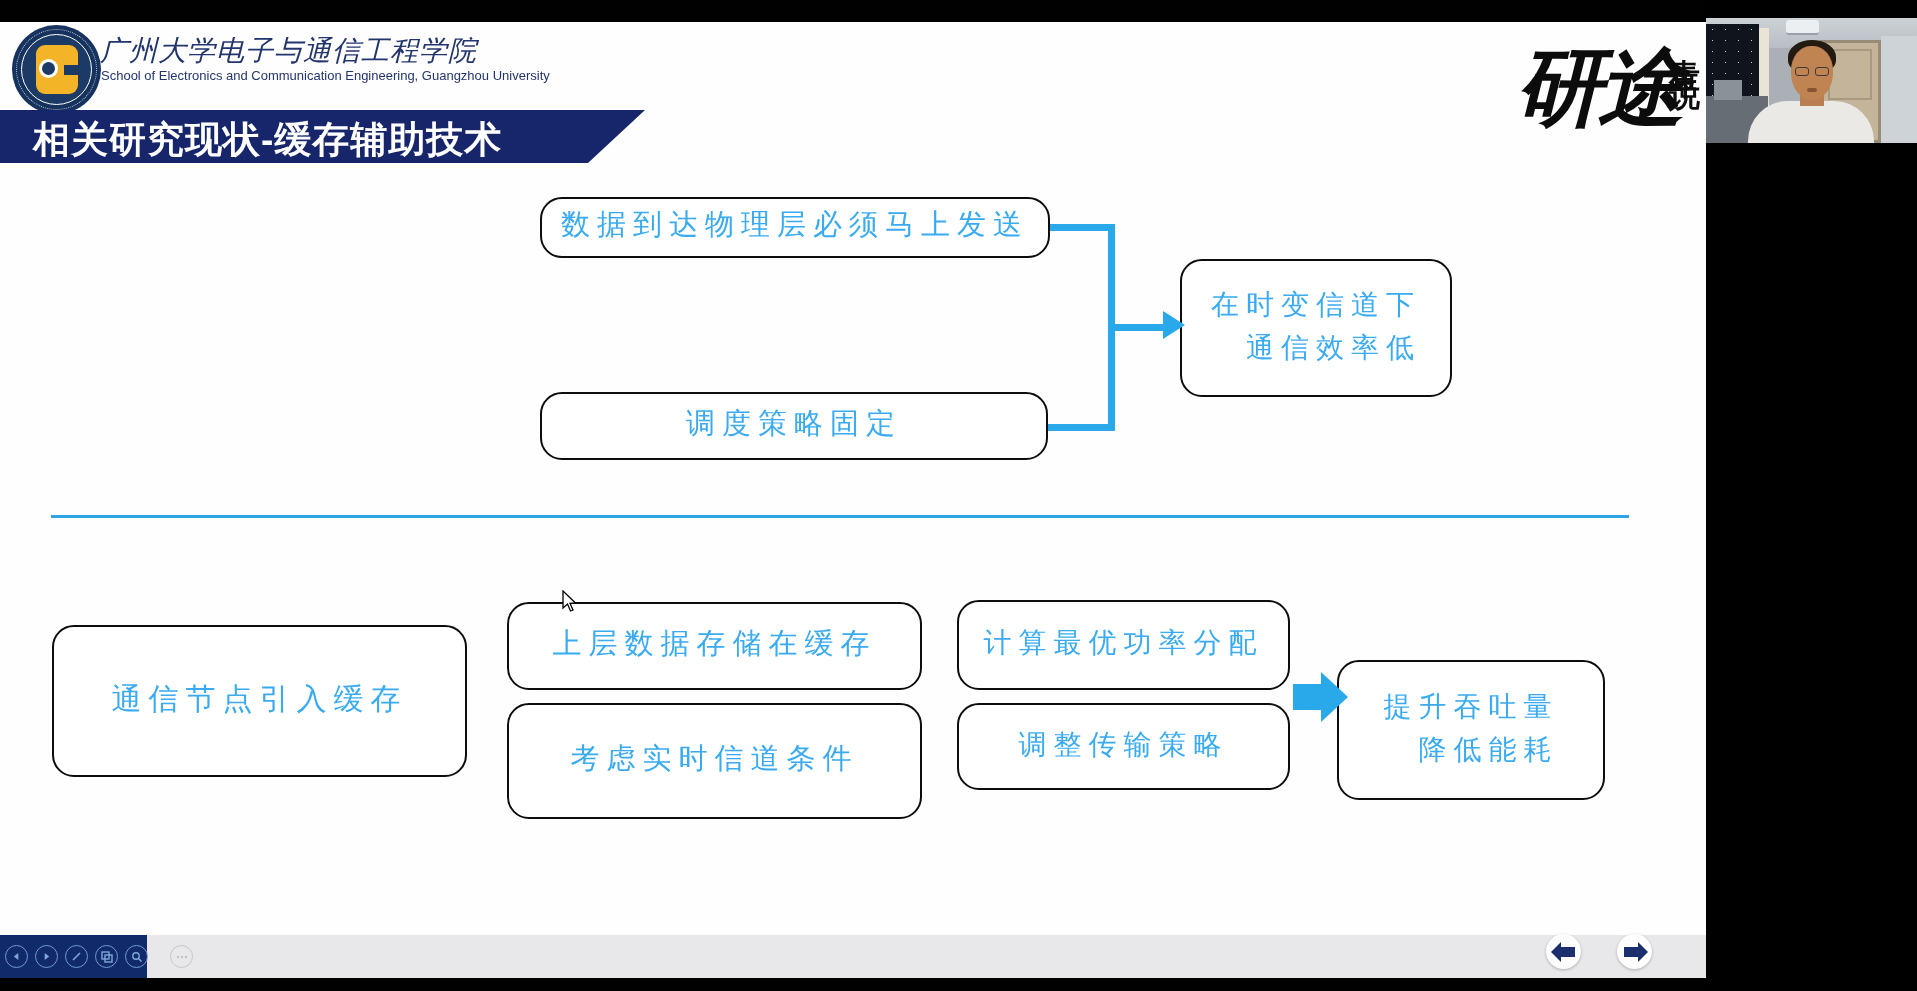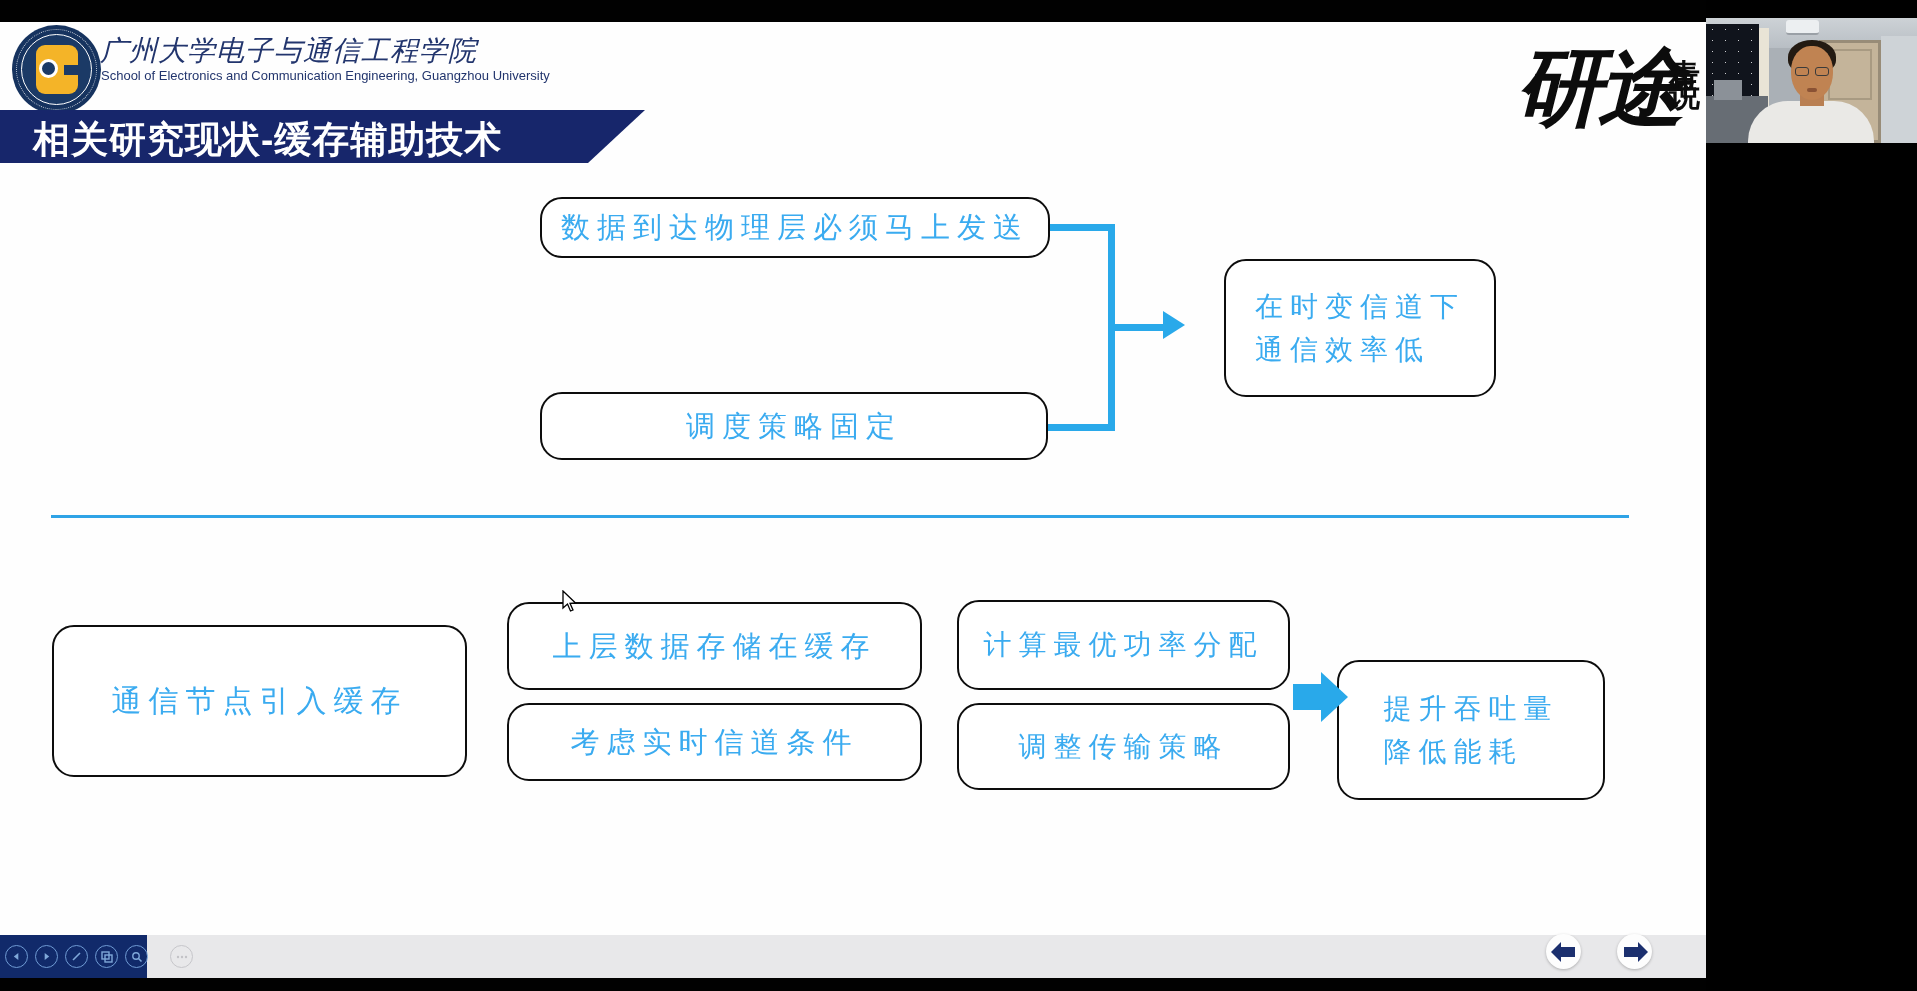--- a/index.html
+++ b/index.html
@@ -30,30 +30,30 @@
           font-size:28px; font-weight:normal; font-style:italic; color:#22356d; letter-spacing:1px; }
   .uni-en { position:absolute; left:101px; top:46px; width:480px; font-size:13px; font-weight:normal;
           color:#22356d; }
   .banner { position:absolute; left:0; top:88px; width:645px; height:53px; background:#17266b;
           clip-path:polygon(0 0, 645px 0, 588px 53px, 0 53px); }
   .banner-text { position:absolute; left:33px; top:5px; font-size:37px; font-weight:bold; color:#ffffff;
           letter-spacing:1px; }
 
   
   .fbox { position:absolute; border:2.5px solid #0d0d0d; border-radius:22px; background:#fff;
-          display:flex; align-items:center; justify-content:center; text-align:left;
-          color:#3aabf0; font-family:Liberation Sans, sans-serif; letter-spacing:7px;
+          display:flex; align-items:center; justify-content:center; text-align:right;
+          color:#3aabf0; font-family:Liberation Mono, monospace; letter-spacing:7px;
           line-height:1.55; }
   .bx-a { left:63px;  top:232px; width:421px; height:146px; font-size:30px; }
   .bx-b { left:540px; top:175px; width:510px; height:61px;  font-size:29px; }
   .bx-c { left:540px; top:370px; width:508px; height:68px;  font-size:29px; }
-  .bx-d { left:1224px;top:237px; width:272px; height:138px; font-size:28px; }
+  .bx-d { left:1180px;top:237px; width:272px; height:138px; font-size:28px; }
   .bx-e { left:52px;  top:603px; width:415px; height:152px; font-size:30px; }
   .bx-f { left:507px; top:580px; width:415px; height:88px;  font-size:29px; }
-  .bx-g { left:507px; top:681px; width:415px; height:78px;  font-size:29px; }
+  .bx-g { left:507px; top:681px; width:415px; height:116px;  font-size:29px; }
   .bx-h { left:957px; top:578px; width:333px; height:90px;  font-size:28px; }
   .bx-i { left:957px; top:681px; width:333px; height:87px;  font-size:28px; }
   .bx-j { left:1337px;top:606px; width:268px; height:140px; font-size:28px;margin-top:32px; }
 
   
   .conn { position:absolute; background:#29a9ea; }
   .c-top    { left:1050px; top:202px; width:65px;  height:7px; }
   .c-vert   { left:1108px; top:202px; width:7px;   height:207px; }
   .c-bot    { left:1048px; top:402px; width:67px;  height:7px; }
   .c-mid    { left:1115px; top:302px; width:50px;  height:7px; }

